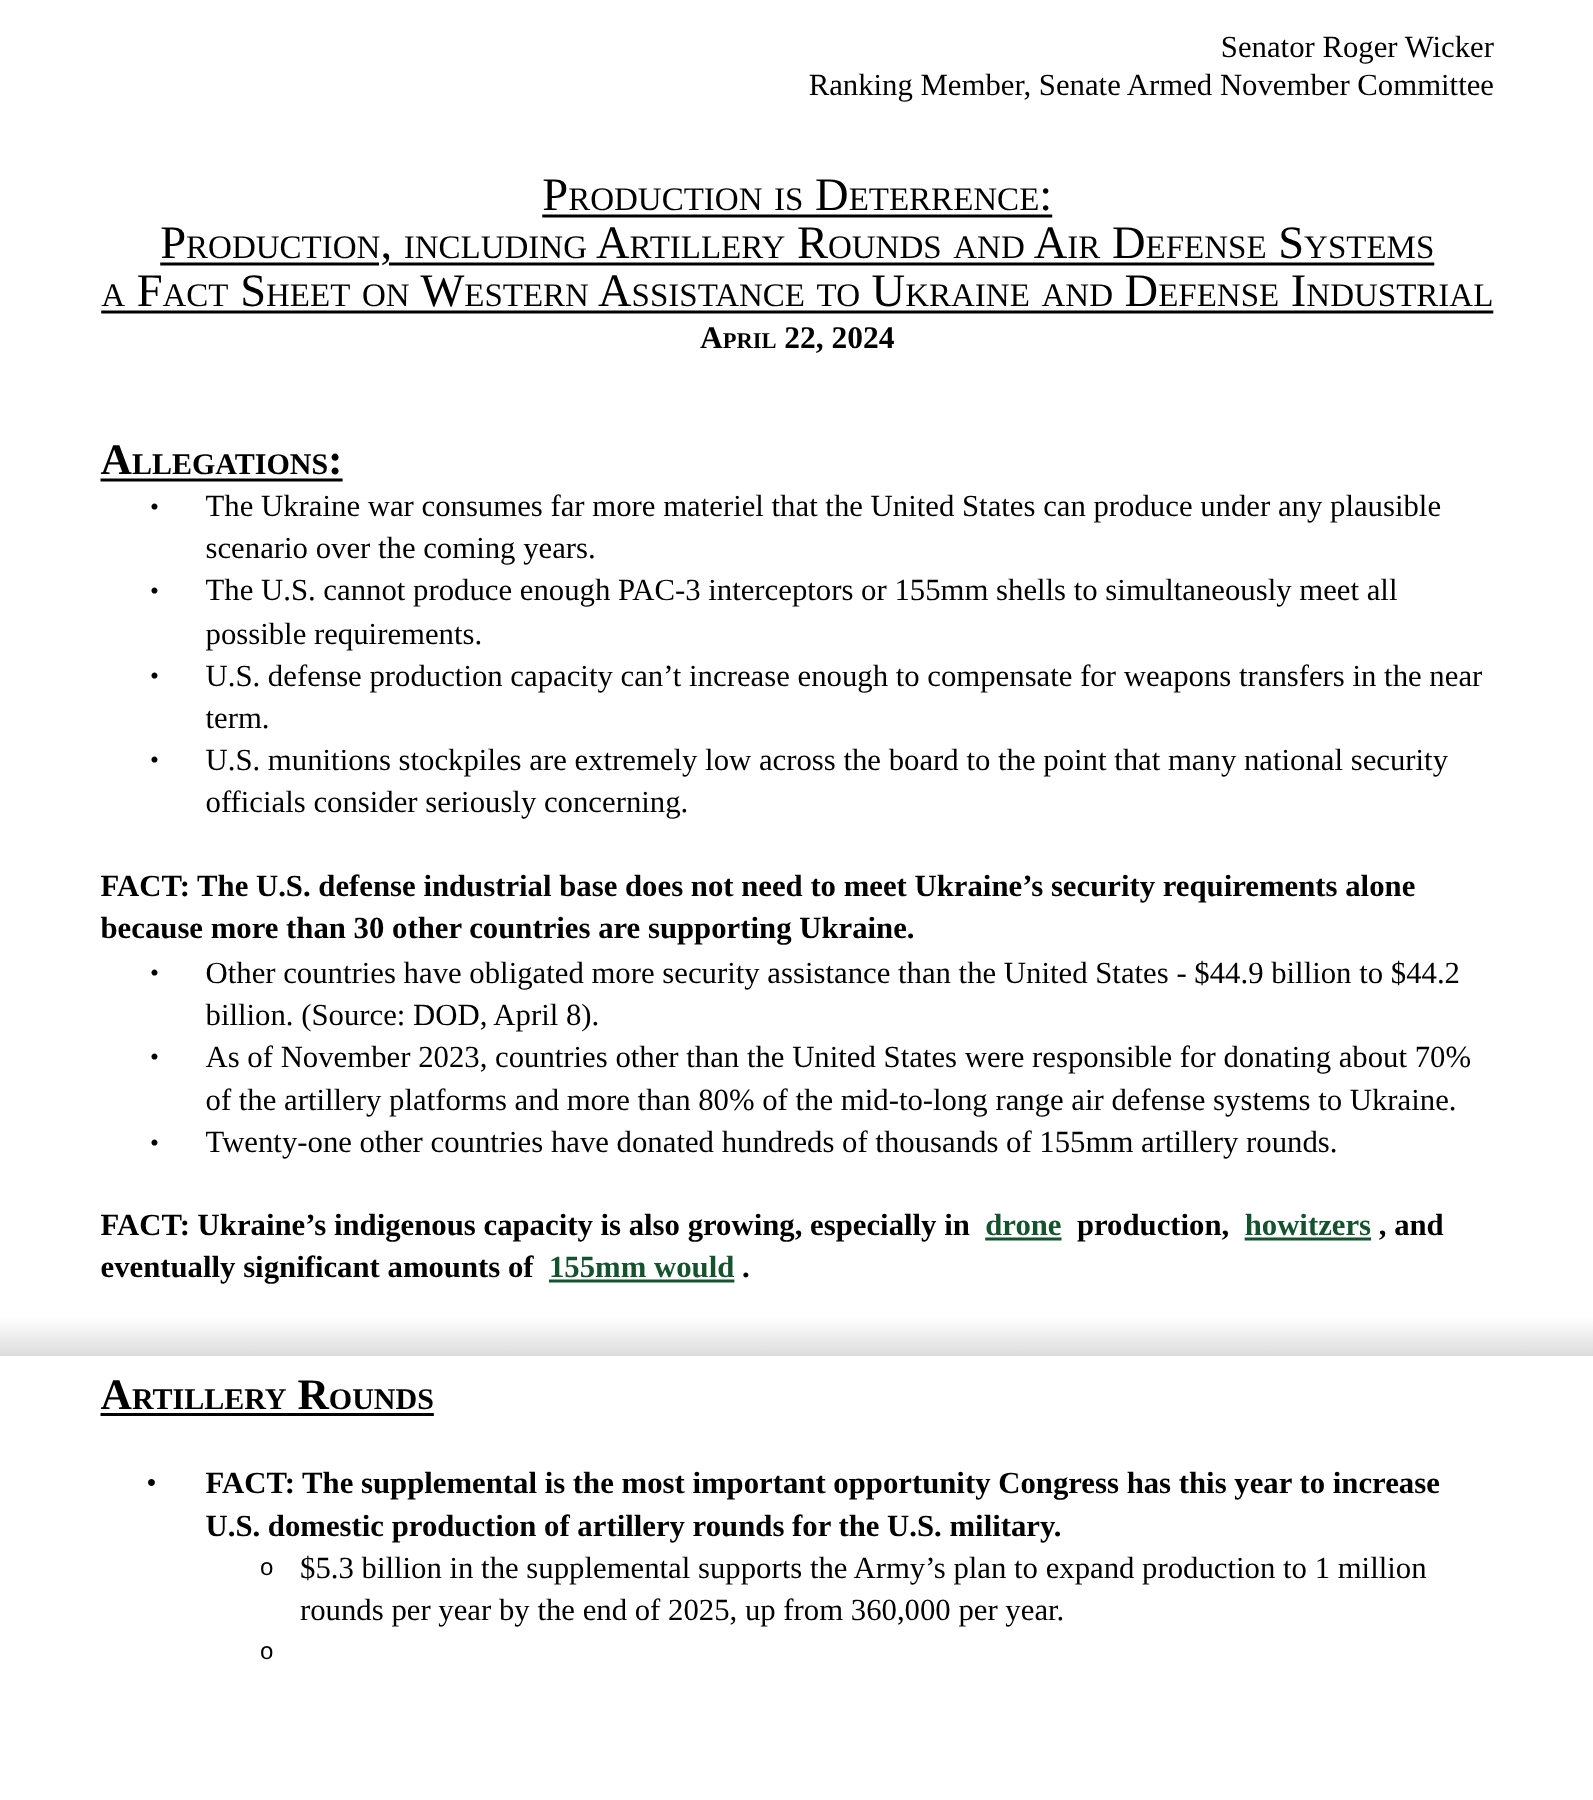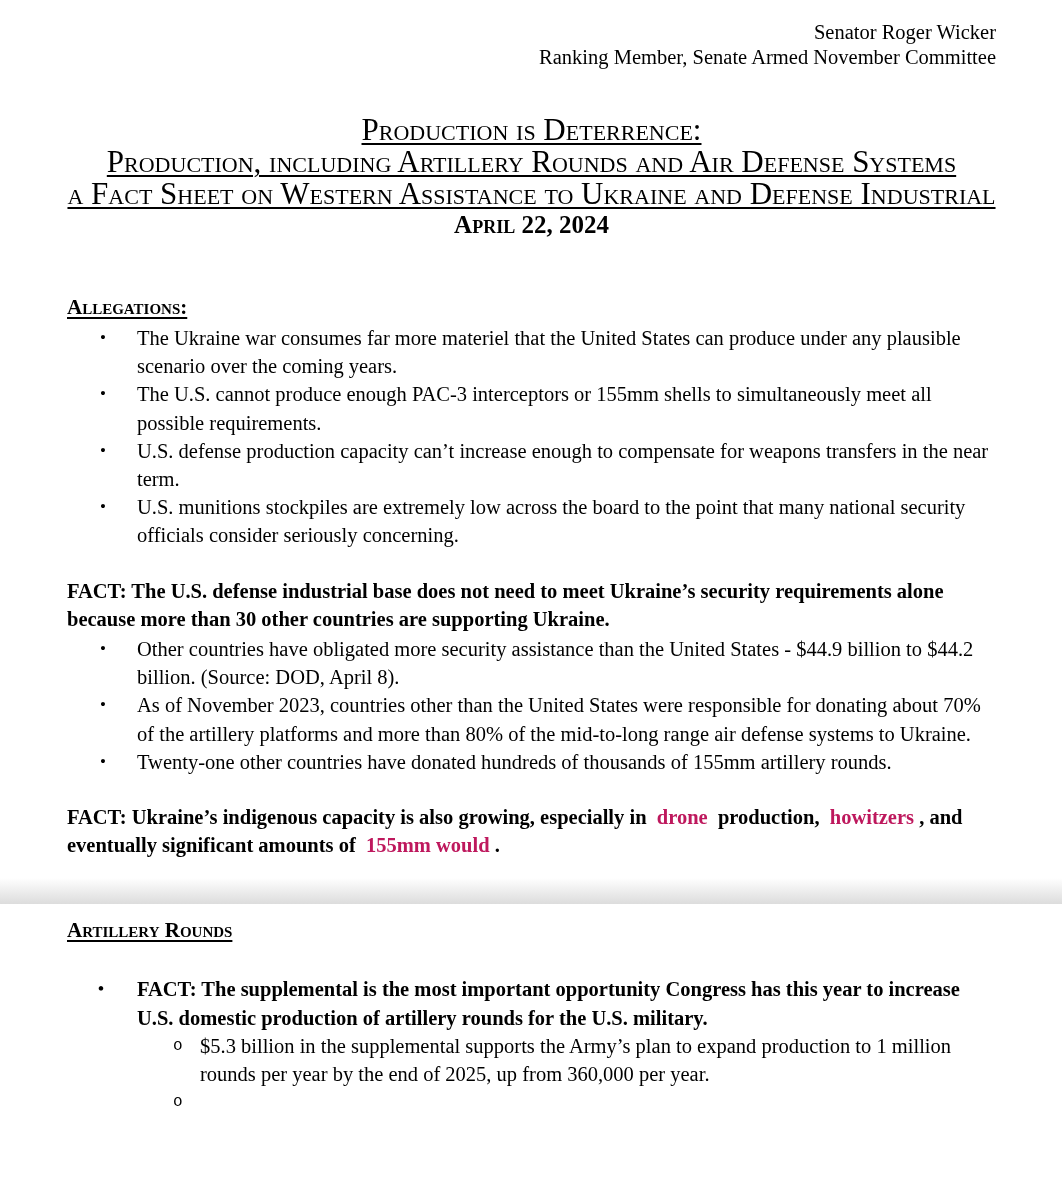--- a/index.html
+++ b/index.html
@@ -19,24 +19,24 @@
   }
   
   .doc-header { text-align:right; font-size:20.5px; line-height:25px; }
   
   .title-block { text-align:center; margin-top:44px; }
   .title-line {
     font-size:31px; font-weight:normal; font-variant:small-caps;
     line-height:32px;
   }
   .title-line > span { text-decoration:underline; text-decoration-thickness:2px; text-underline-offset:3px; }
-  .title-date { font-size:25px; font-weight:bold; font-variant:small-caps; line-height:30px; }
+  .title-date { font-size:21px; font-weight:bold; font-variant:small-caps; line-height:30px; }
   
   .section-heading {
-    font-size:21px; font-weight:bold; font-variant:small-caps; line-height:30px;
+    font-size:29px; font-weight:bold; font-variant:small-caps; line-height:30px;
   }
   .section-heading > span { text-decoration:underline; text-decoration-thickness:2px; text-underline-offset:3px; }
   .heading-left  { text-align:left;  margin-top:52px; }
   .heading-center{ text-align:left; margin-top:56px; }
   
   .body-text { font-size:20.5px; line-height:28.2px; }
   .bold { font-weight:bold; }
   p.fact { margin:27px 0 0 0; }
   p.fact2 { margin:27px 0 0 0; }
   
@@ -54,21 +54,21 @@
     font-size:16px; line-height:28.2px;
   }
   .btext { white-space:pre-wrap; }
   
   .fact-bullet { position:relative; padding-left:70px; margin-top:30px; }
   .fact-bullet .marker {
     position:absolute; left:31px; top:0; font-size:17px; line-height:28.2px; font-weight:bold;
   }
   
   a.doclink, span.doclink {
-    color:#be185d; cursor:pointer;
+    color:#14532d; text-decoration:underline; cursor:pointer;
   }
   
   .bottom-fade {
     position:absolute; left:0; bottom:0; width:1062px; height:26px;
     background:linear-gradient(to bottom, rgba(255,255,255,0), #dcdcdc);
     pointer-events:none;
   }
 </style>
 </head>
 <body>

